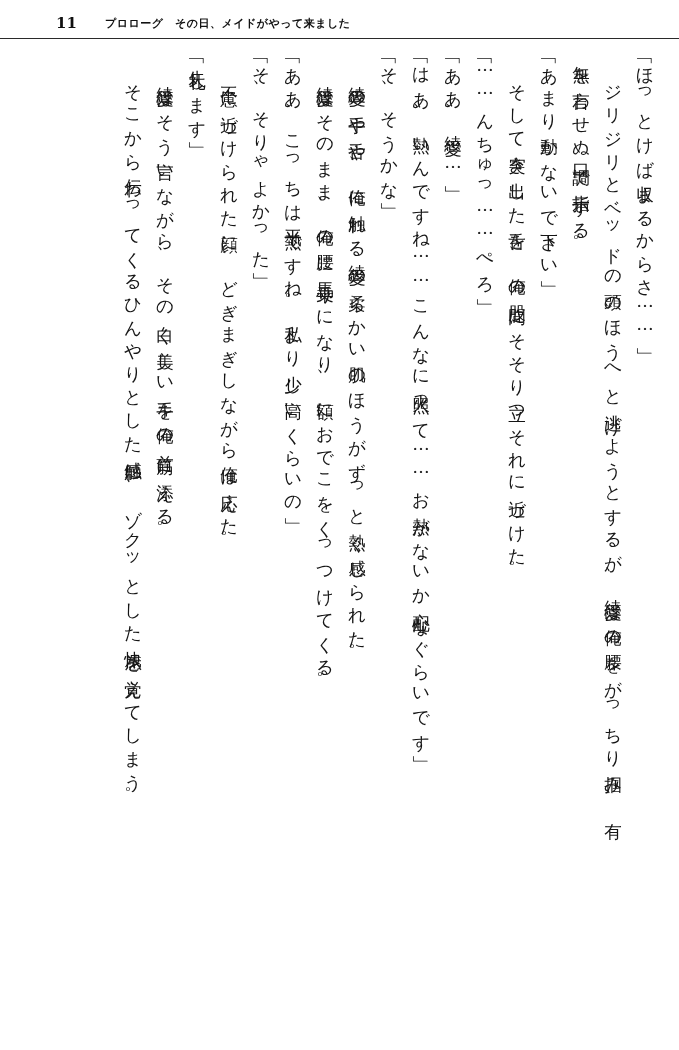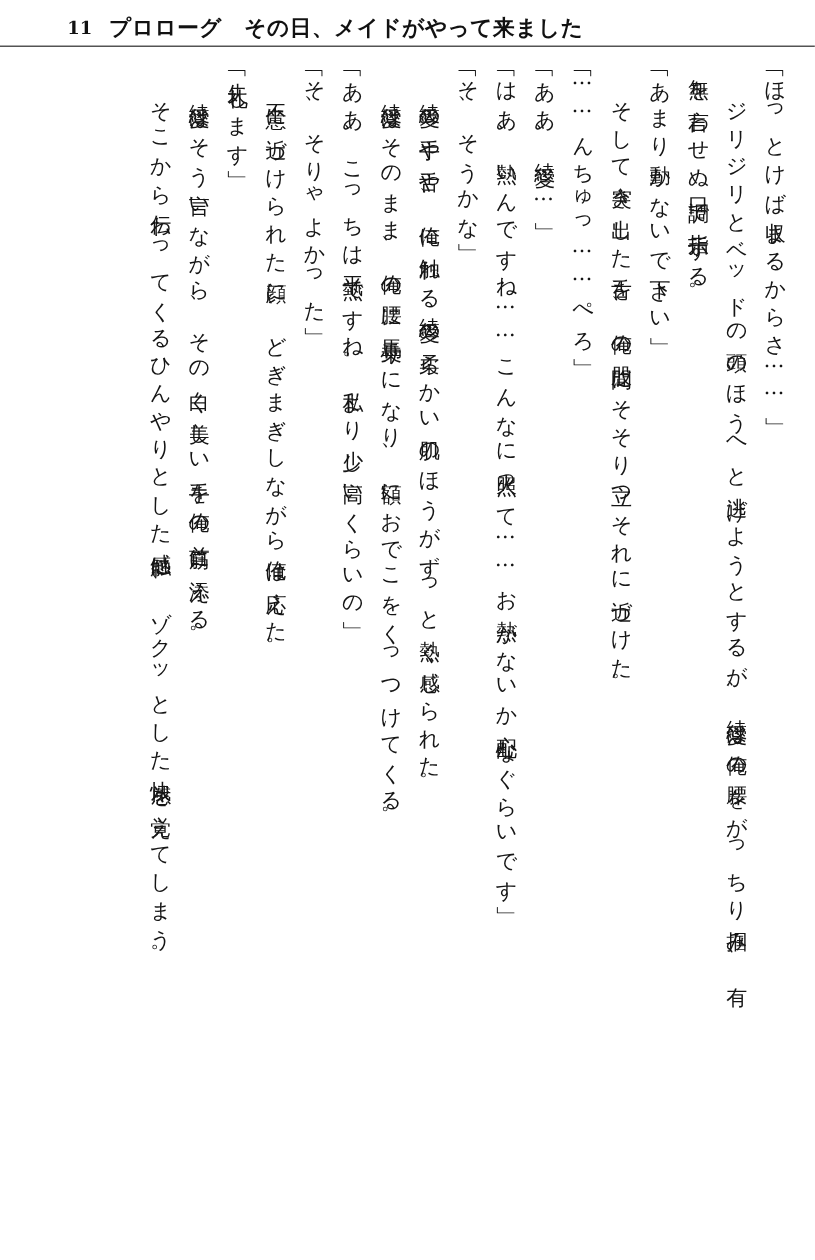--- a/index.html
+++ b/index.html
@@ -34,23 +34,23 @@
     box-sizing: border-box;
   }
   .page-number {
     font-family: "DejaVu Serif", "Liberation Serif", serif;
     font-size: 15px;
     font-weight: bold;
     color: #111;
     letter-spacing: 0;
   }
   .running-title {
-    margin-left: 14px;
+    margin-left: 28px;
     font-family: "DejaVu Sans", "Liberation Sans", sans-serif;
-    font-size: 18px;
+    font-size: 11px;
     font-weight: 600;
     color: #111;
     letter-spacing: 0.5px;
     white-space: nowrap;
   }
   .rule {
     position: absolute;
     top: 38px;
     left: 0;
     width: 679px;

